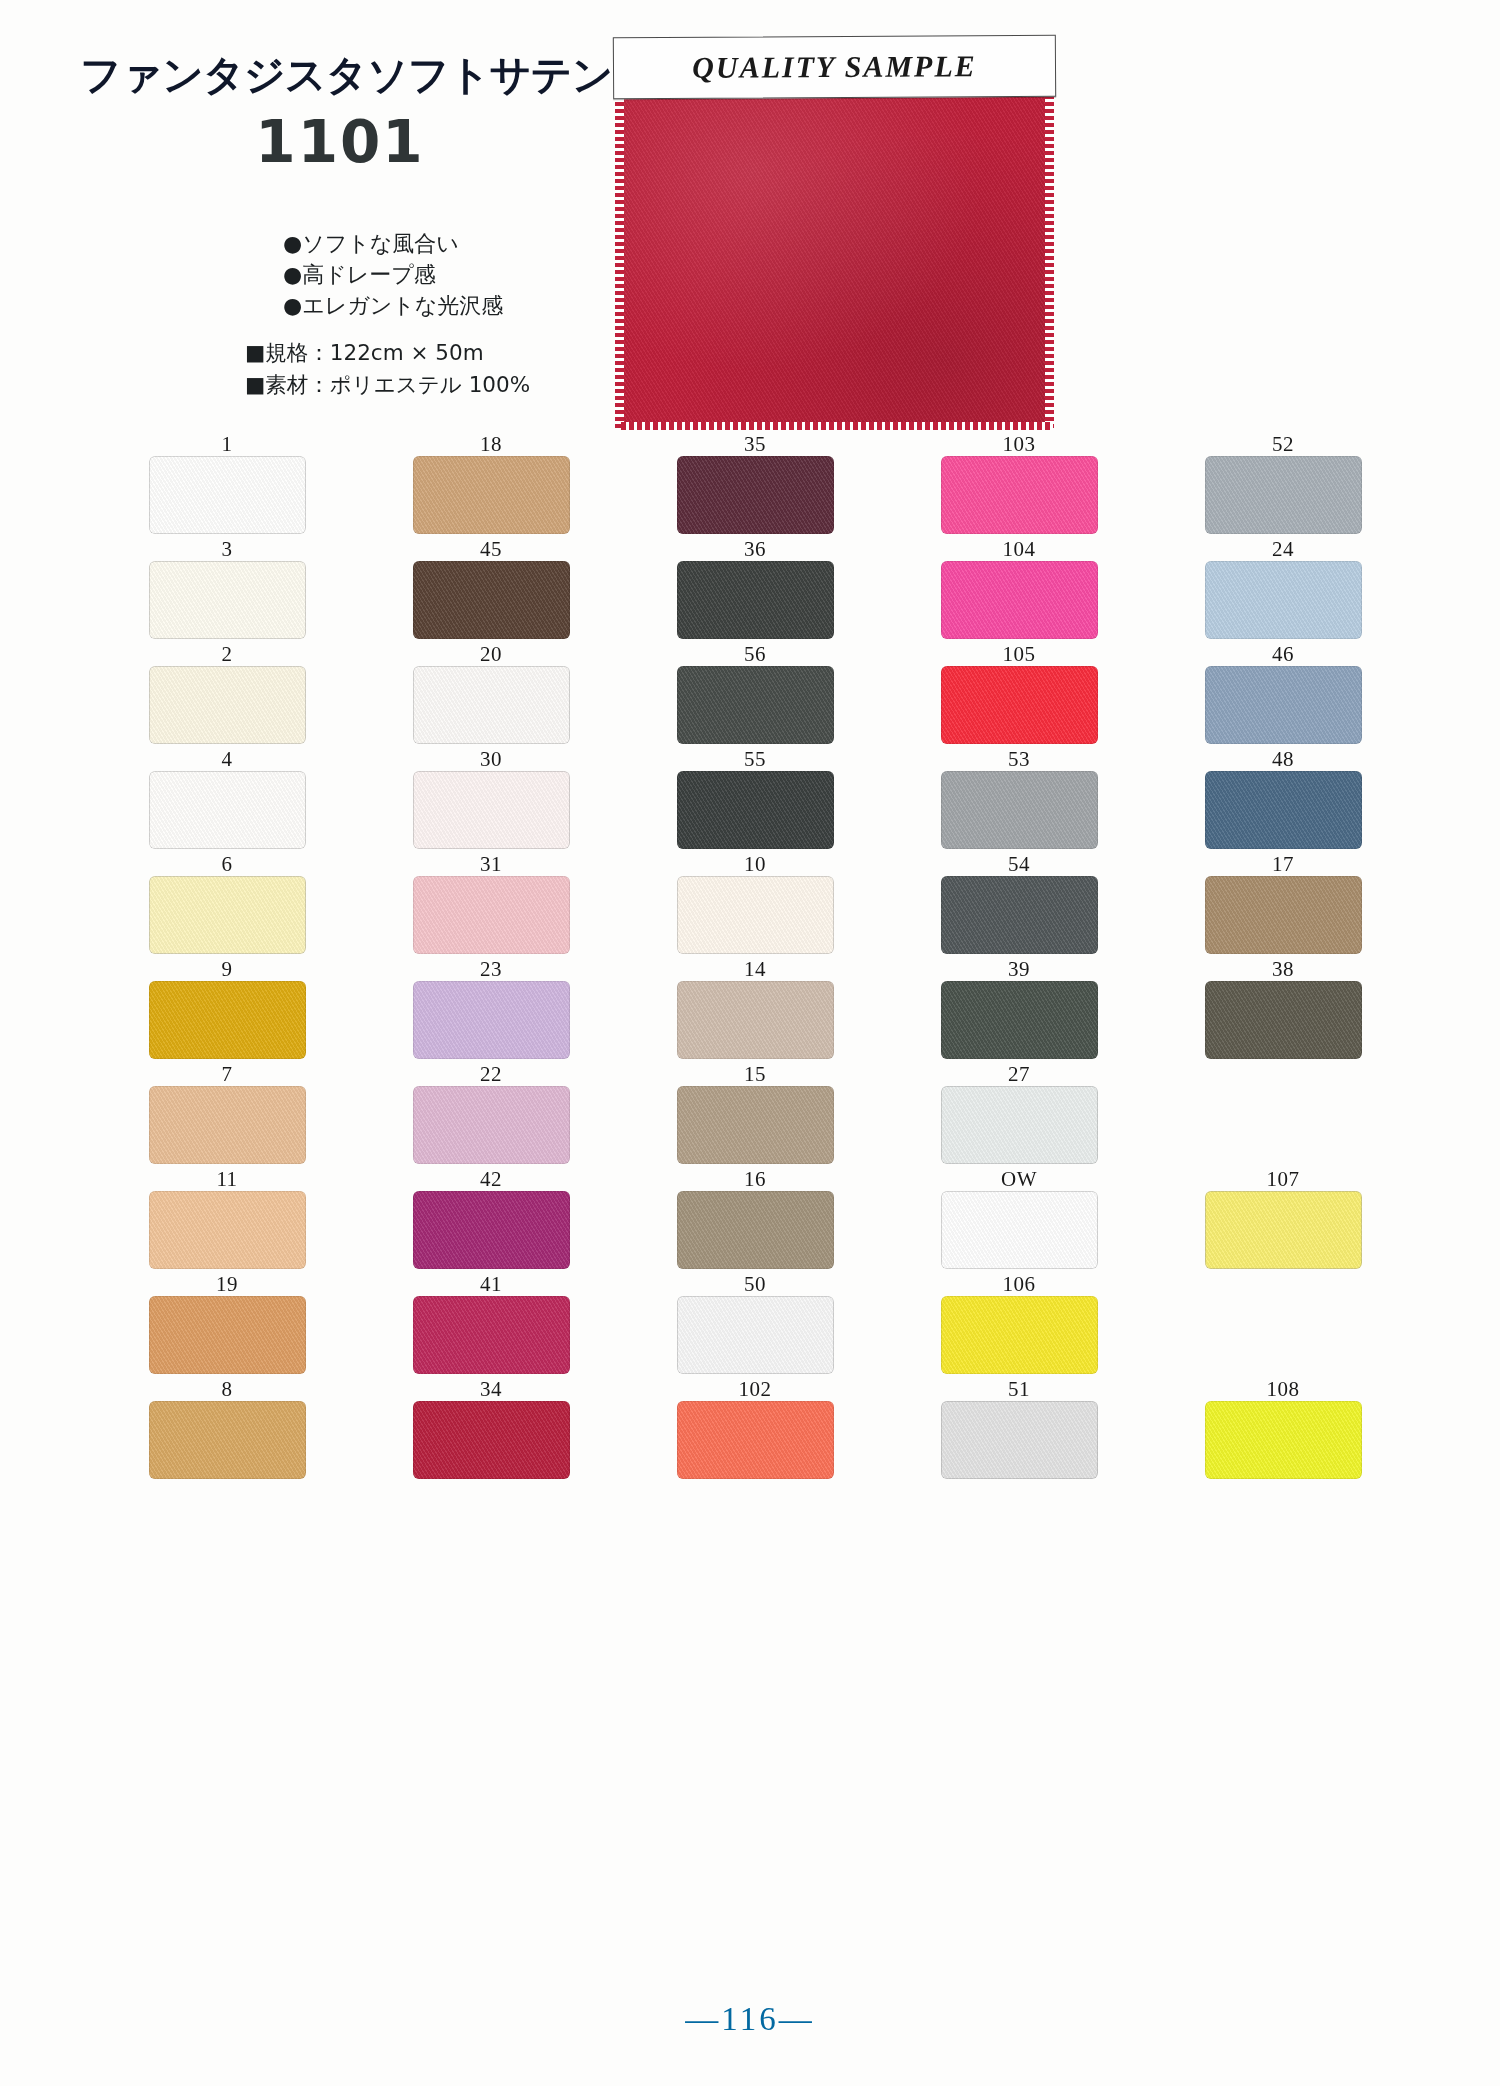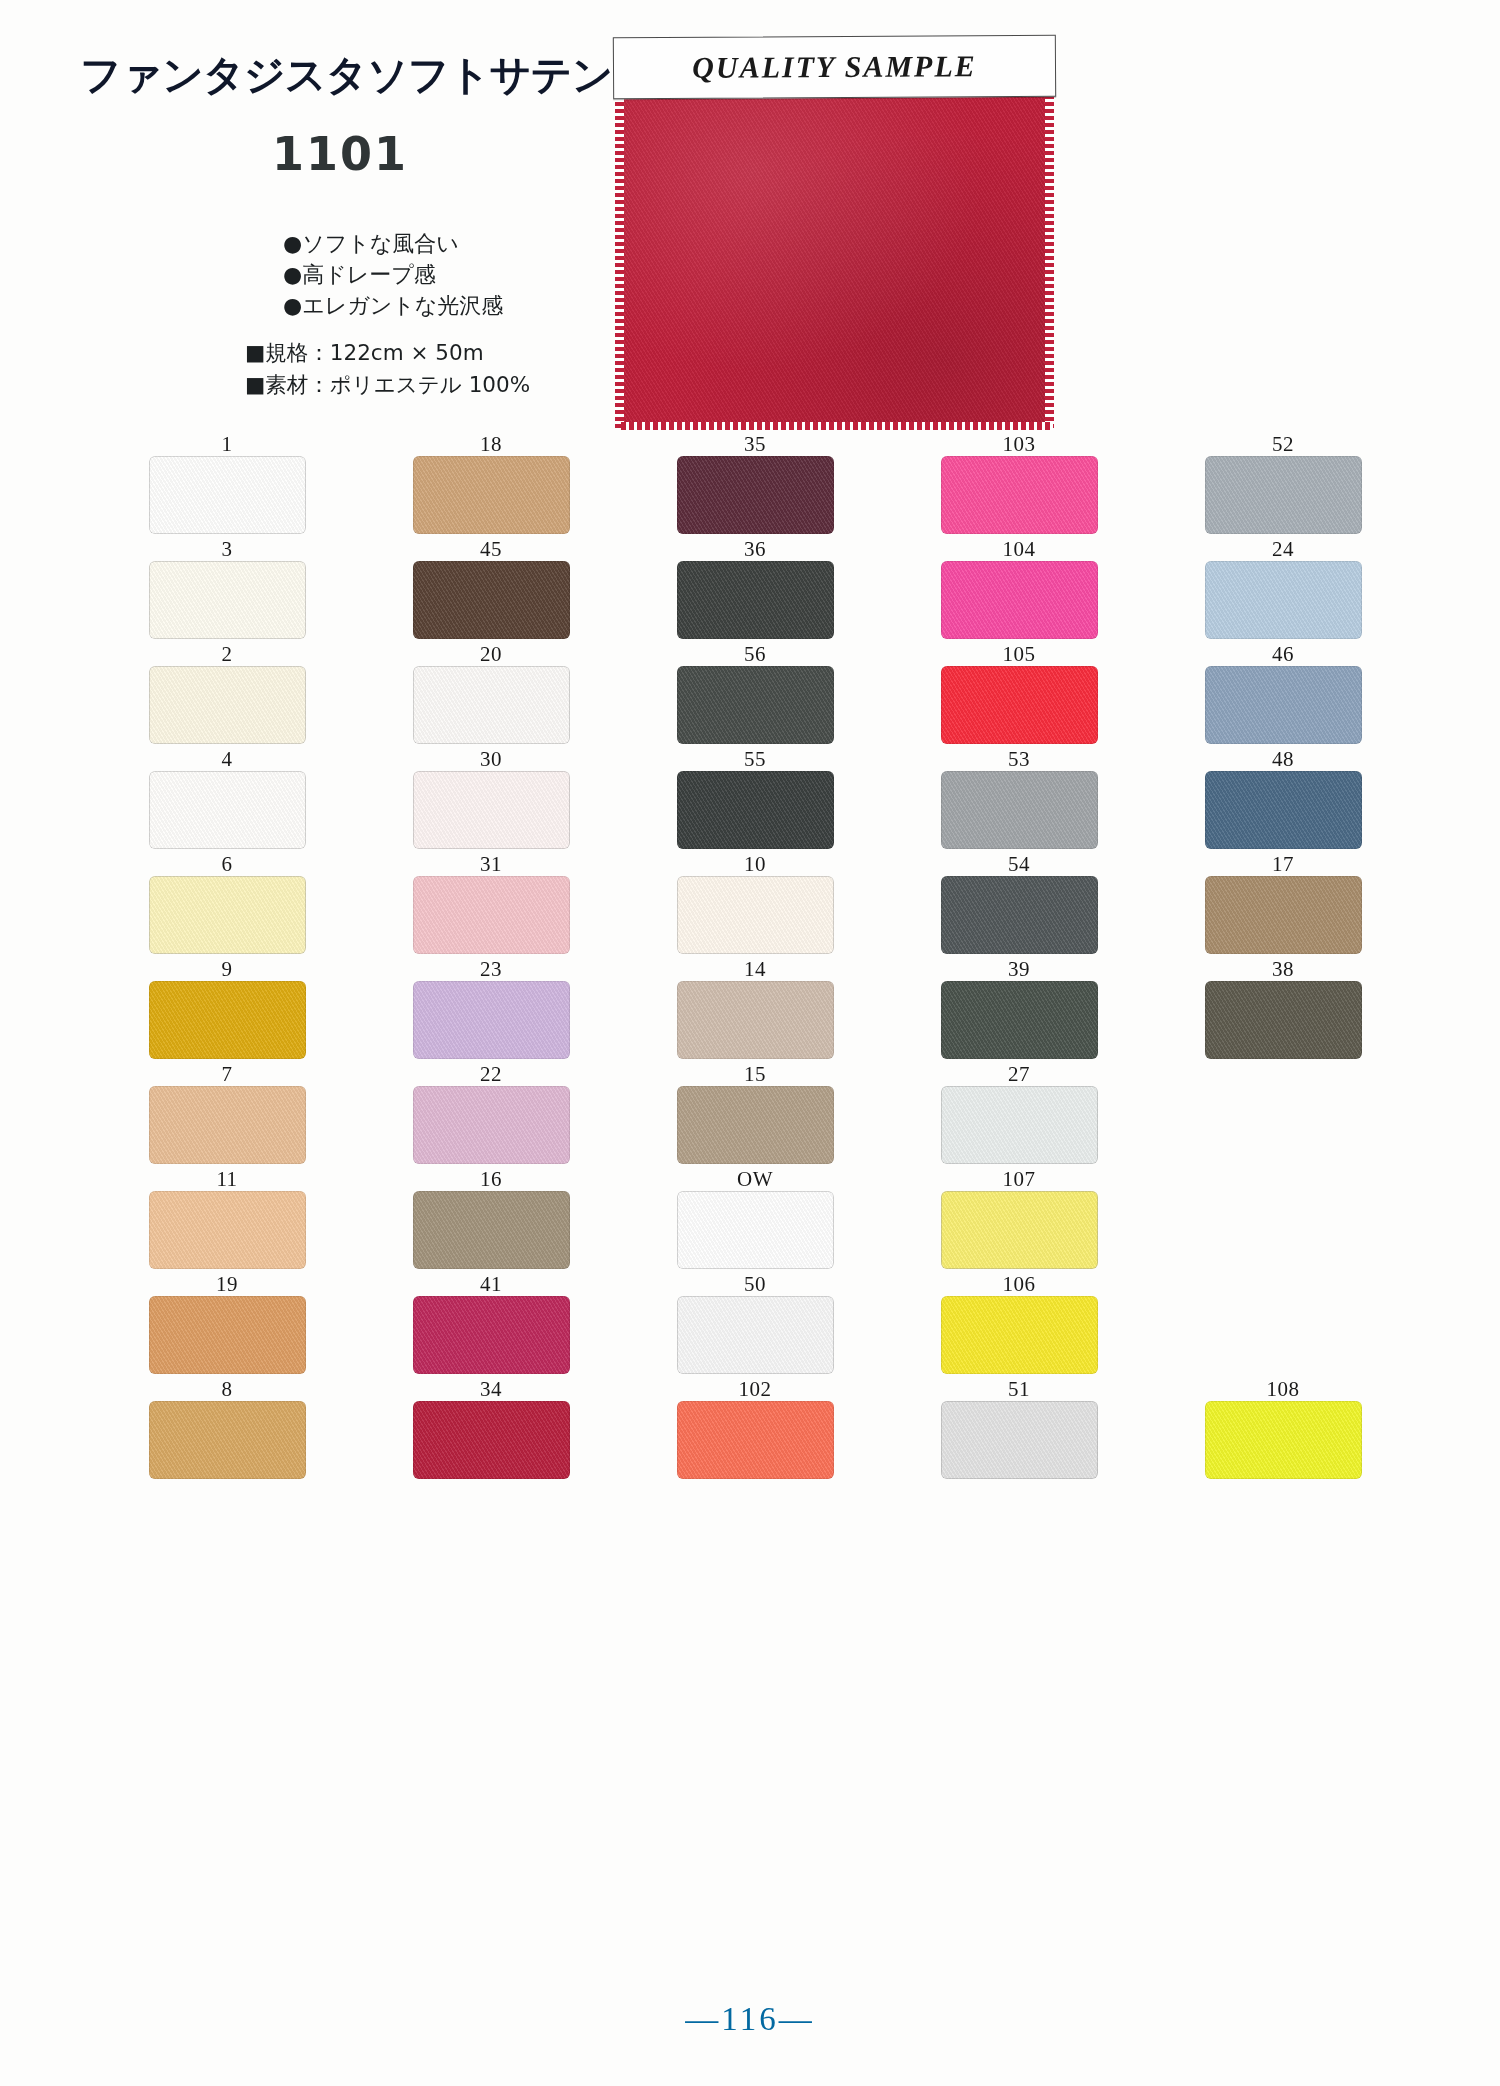--- a/index.html
+++ b/index.html
@@ -34,24 +34,24 @@
     font-weight: bold;
     font-size: 41px;
     letter-spacing: -1px;
     color: #0f172a;
     white-space: nowrap;
     text-align: center;
   }
   .product-code {
     font-family: "DejaVu Sans", sans-serif;
     font-weight: bold;
-    font-size: 46px;
+    font-size: 58px;
     color: #2f3536;
     text-align: center;
-    margin-top: 24px;
+    margin-top: 5px;
     letter-spacing: 2px;
   }
 
   .features {
     position: absolute;
     left: 283px; top: 228px;
     font-family: "DejaVu Sans", sans-serif;
     font-size: 22px;
     color: #1c2022;
     line-height: 1.42;
@@ -385,20 +385,24 @@
           <div class="cell-label">27</div>
           <div class="chip light" style="background-color: rgb(233, 237, 236);"></div>
         </div>
       </div>
       <div class="grid-row">
         <div class="cell">
           <div class="cell-label">11</div>
           <div class="chip" style="background-color: rgb(240, 196, 154);"></div>
         </div>
         <div class="cell">
+          <div class="cell-label">42</div>
+          <div class="chip" style="background-color: rgb(163, 42, 116);"></div>
+        </div>
+        <div class="cell">
           <div class="cell-label">16</div>
           <div class="chip" style="background-color: rgb(162, 147, 124);"></div>
         </div>
         <div class="cell">
           <div class="cell-label">OW</div>
           <div class="chip light" style="background-color: rgb(254, 254, 254);"></div>
         </div>
         <div class="cell">
           <div class="cell-label">107</div>
           <div class="chip light" style="background-color: rgb(248, 238, 114);"></div>

